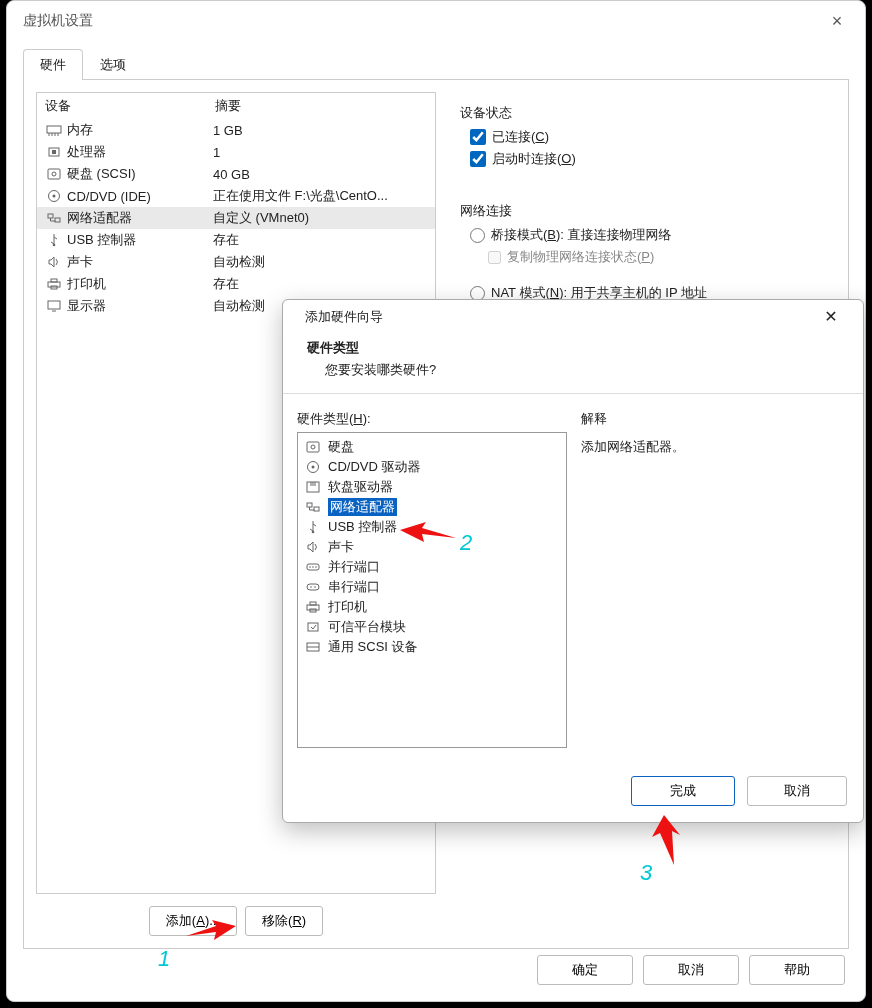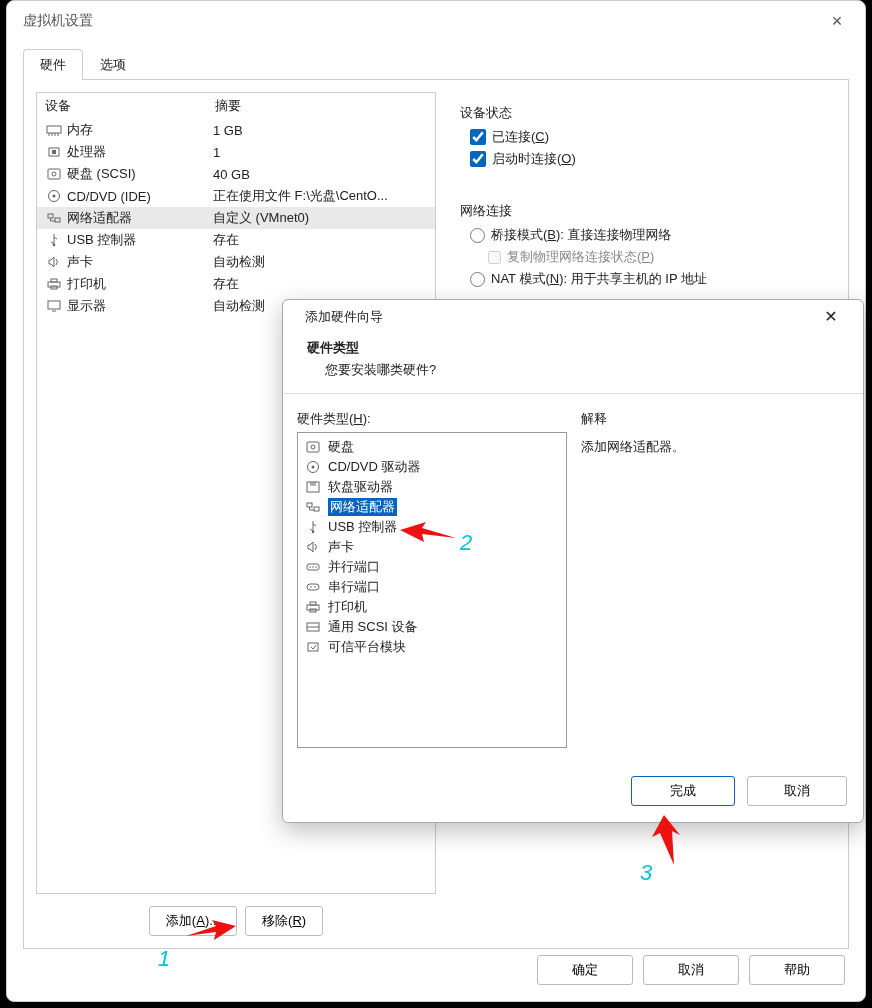--- a/index.html
+++ b/index.html
@@ -375,21 +375,21 @@
       <div style="height:18px"></div>
       <div class="fieldset-label">网络连接</div>
       <label class="radio-row">
         <input type="radio" name="netmode" style="">
         <span>桥接模式(<u>B</u>): 直接连接物理网络</span>
       </label>
       <div class="radio-sub">
         <input type="checkbox" disabled="" style="">
         <span style="color:#888">复制物理网络连接状态(<u>P</u>)</span>
       </div>
-      <label class="radio-row" style="margin-top:4px">
+      <label class="radio-row" style="margin-top:18px">
         <input type="radio" name="netmode" style="">
         <span>NAT 模式(<u>N</u>): 用于共享主机的 IP 地址</span>
       </label>
     </div>
   </div>
 
   <div class="bottom-bar">
     <button class="btn" style="width:96px">确定</button>
     <button class="btn" style="width:96px">取消</button>
     <button class="btn" style="width:96px">帮助</button>
@@ -491,34 +491,34 @@
                 <rect x="2" y="5" width="12" height="5" fill="none" stroke="#666"></rect>
                 <rect x="5" y="2" width="6" height="3" fill="none" stroke="#666"></rect>
                 <rect x="5" y="9" width="6" height="3" fill="none" stroke="#666"></rect>
               </svg>
             </span>
     <span class="hw-text">打印机</span>
           </div>
           <div class="hw-row">
     <span class="hw-icon">
               <svg width="16" height="14" viewBox="0 0 16 14">
+                <rect x="3" y="3" width="10" height="8" fill="none" stroke="#666"></rect>
+                <path d="M6 7 l2 2 l3 -4" fill="none" stroke="#666"></path>
+              </svg>
+            </span>
+    <span class="hw-text">可信平台模块</span>
+          </div>
+          <div class="hw-row">
+    <span class="hw-icon">
+              <svg width="16" height="14" viewBox="0 0 16 14">
                 <rect x="2" y="3" width="12" height="8" fill="none" stroke="#666"></rect>
                 <line x1="2" y1="7" x2="14" y2="7" stroke="#666"></line>
               </svg>
             </span>
     <span class="hw-text">通用 SCSI 设备</span>
-          </div>
-          <div class="hw-row">
-    <span class="hw-icon">
-              <svg width="16" height="14" viewBox="0 0 16 14">
-                <rect x="3" y="3" width="10" height="8" fill="none" stroke="#666"></rect>
-                <path d="M6 7 l2 2 l3 -4" fill="none" stroke="#666"></path>
-              </svg>
-            </span>
-    <span class="hw-text">可信平台模块</span>
           </div>
         </div>
     </div>
     <div class="explain-col">
       <div class="hw-label">解释</div>
       <div style="margin-top:10px;font-size:13px">添加网络适配器。</div>
     </div>
   </div>
   <div class="modal-footer">
     <button class="btn primary" style="width:104px">完成</button>

